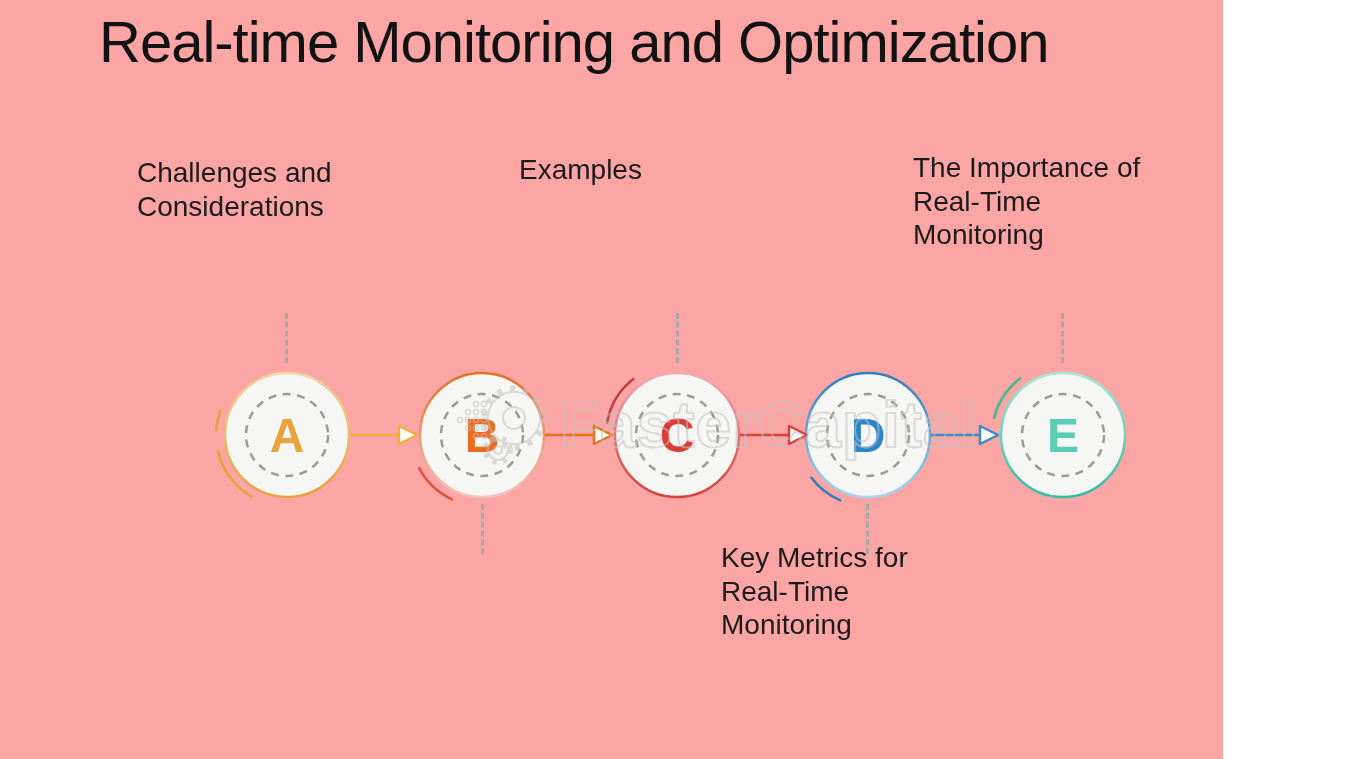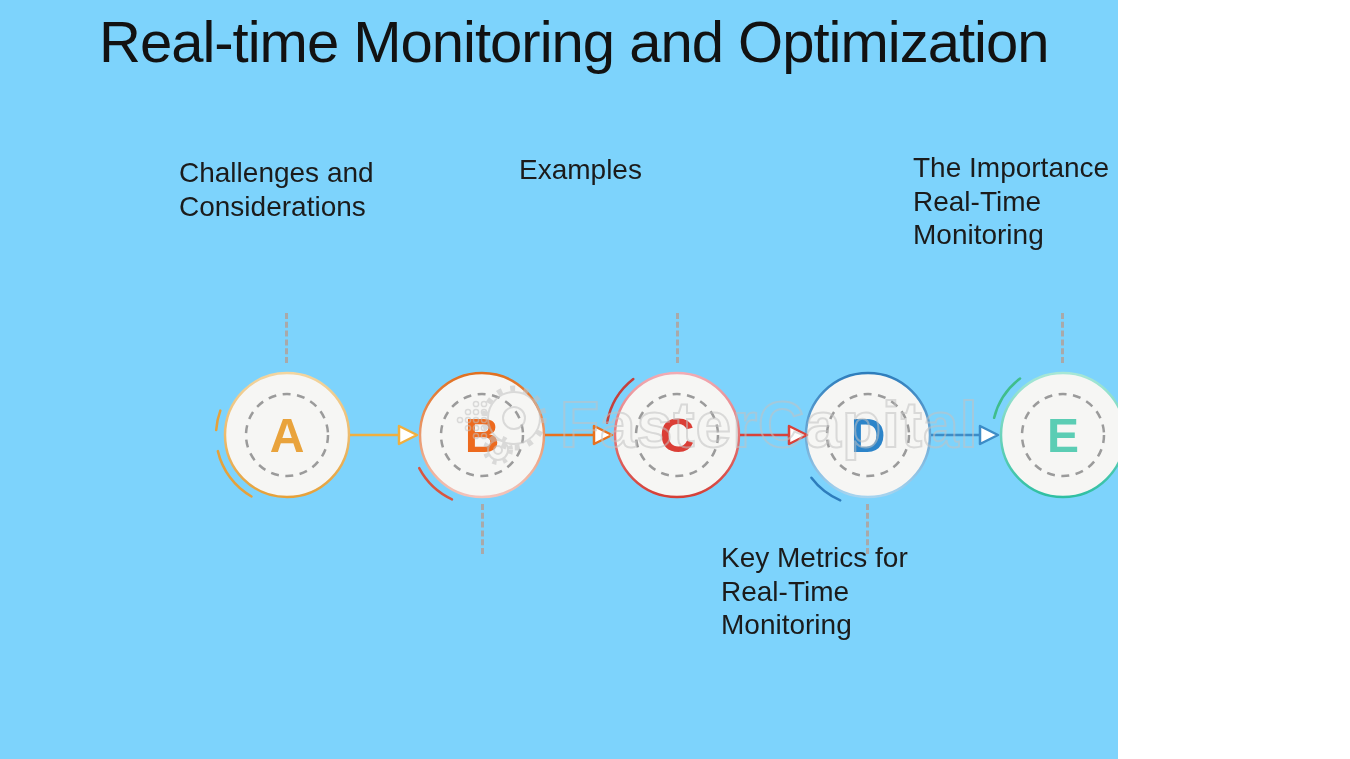--- a/index.html
+++ b/index.html
@@ -1,21 +1,21 @@
 <!DOCTYPE html>
 <html><head>
 <meta charset="utf-8">
 <style>
   * { box-sizing: border-box; }
   html, body { margin: 0; padding: 0; background: #ffffff; }
   .canvas {
     position: relative;
-    width: 1118px;
+    width: 1223px;
     height: 759px;
-    background: #7dd3fc;
+    background: #fca5a5;
     overflow: hidden;
     font-family: "Liberation Sans", sans-serif;
     color: #161616;
   }
   .title {
     position: absolute;
     left: 99px;
     top: 8px;
     font-size: 58px;
     letter-spacing: -1px;
@@ -23,21 +23,21 @@
     color: #121212;
     white-space: nowrap;
   }
   .step-label {
     position: absolute;
     font-size: 28px;
     line-height: 1.2;
     font-weight: 400;
     color: #1b1b1b;
   }
-  .label-a { left: 137px; top: 156px; width: 245px; margin-left: 42px; }
+  .label-a { left: 137px; top: 156px; width: 245px; }
   .label-c { left: 519px; top: 153px; width: 210px; }
   .label-e { left: 913px; top: 151px; width: 255px; }
   .label-b { left: 324px; top: 561px; width: 262px; }
   .label-d { left: 721px; top: 541px; width: 215px; }
   .vdash {
     position: absolute;
     width: 0;
     border-left: 3px dashed #a9a9a9;
   }
   .vdash-a { left: 285px;  top: 313px; height: 50px; }

